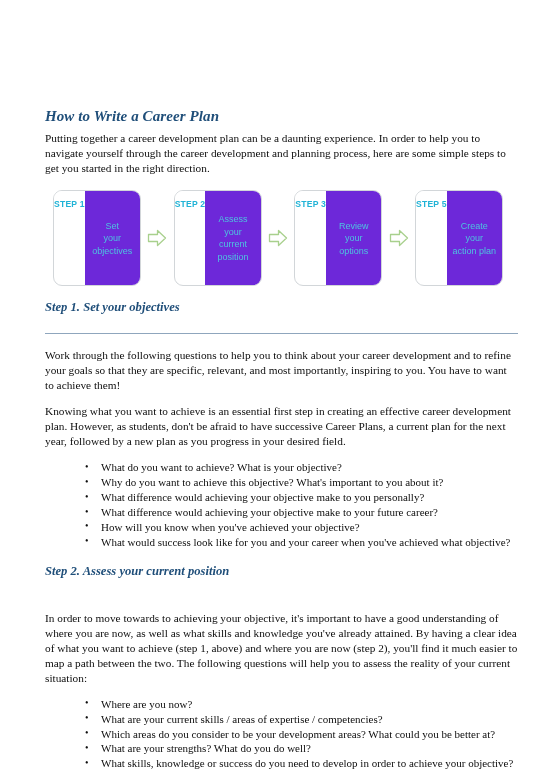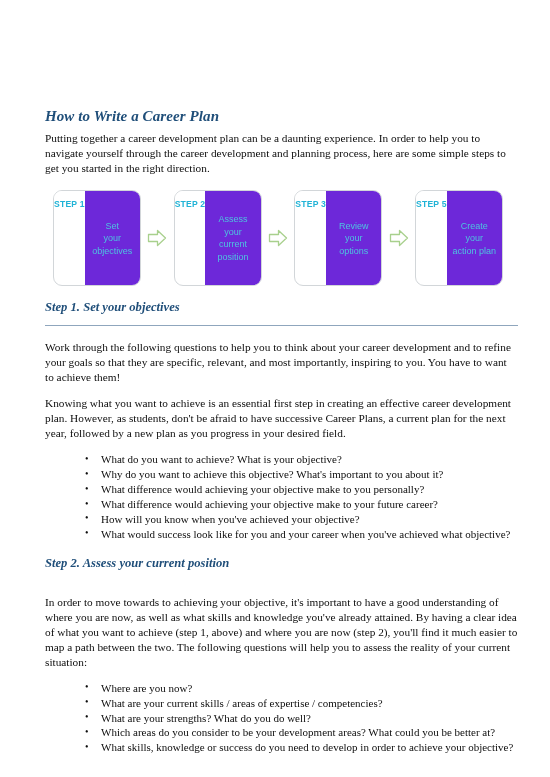--- a/index.html
+++ b/index.html
@@ -112,21 +112,21 @@
   }
 
   
   .section-head {
     font-family: "Liberation Serif", serif;
     font-size: 12.6px;
     font-weight: bold;
     font-style: italic;
     color: #1f4e79;
     margin: 14px 0 14px 0;
-    padding-bottom: 10px;
+    padding-bottom: 18px;
     max-width: 475px;
   }
   .section-head.ruled {
     border-bottom: 1px solid #8fa6bd;
   }
 
   
   .bullets {
     margin: 10px 0 0 0;
     padding: 0 0 0 56px;
@@ -231,19 +231,19 @@
         <li>What difference would achieving your objective make to you personally?</li>
         <li>What difference would achieving your objective make to your future career?</li>
         <li>How will you know when you've achieved your objective?</li>
         <li>What would success look like for you and your career when you've achieved what objective?</li>
       </ul>
       <div class="section-head">Step 2. Assess your current position</div>
       <p class="para">In order to move towards to achieving your objective, it's important to have a good understanding of where you are now, as well as what skills and knowledge you've already attained. By having a clear idea of what you want to achieve (step 1, above) and where you are now (step 2), you'll find it much easier to map a path between the two. The following questions will help you to assess the reality of your current situation:</p>
       <ul class="bullets">
         <li>Where are you now?</li>
         <li>What are your current skills / areas of expertise / competencies?</li>
+        <li>Which areas do you consider to be your development areas? What could you be better at?</li>
         <li>What are your strengths? What do you do well?</li>
-        <li>Which areas do you consider to be your development areas? What could you be better at?</li>
         <li>What skills, knowledge or success do you need to develop in order to achieve your objective?</li>
       </ul>
     </div>
 
 </div>
 
 </body></html>

